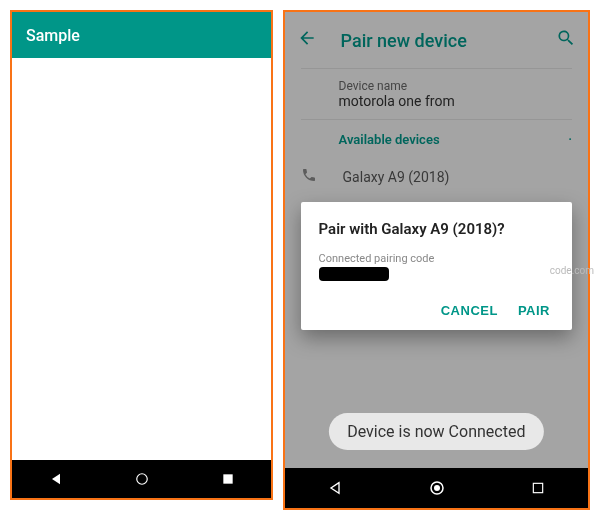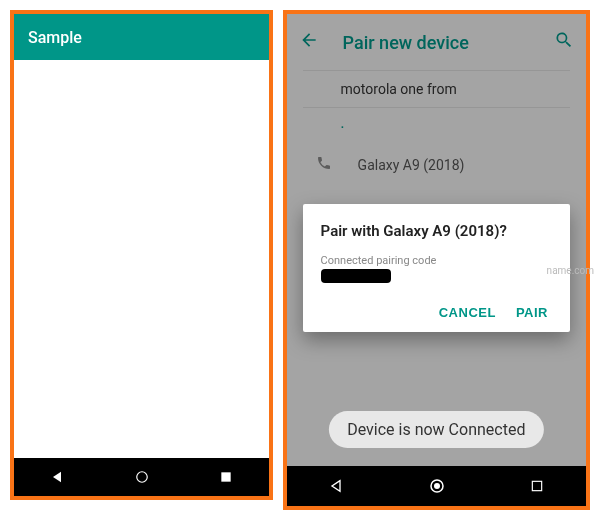--- a/index.html
+++ b/index.html
@@ -6,21 +6,21 @@
     body {
       font-family: Roboto, -apple-system, Helvetica, Arial, sans-serif;
       background: #fff;
       width: 600px;
       height: 524px;
       display: flex;
       gap: 10px;
       padding: 10px;
     }
     .phone-frame {
-      border: 4px solid #f97316;
+      border: 2px solid #f97316;
       background: #fff;
       display: flex;
       flex-direction: column;
       position: relative;
       overflow: hidden;
     }
     .phone-left {
       width: 275px;
       height: 490px;
     }
@@ -98,21 +98,21 @@
       align-items: center;
       padding: 12px 16px;
       font-size: 13px;
       color: #009688;
       font-weight: 600;
     }
     .avail-row span:first-child { margin-left: 38px; flex: 1; }
     .device-row {
       display: flex;
       align-items: center;
-      padding: 8px 29px;
+      padding: 8px 16px;
       gap: 26px;
     }
     .dev-name { color: #555; font-size: 14px; }
     .dev-sub { color: #999; font-size: 11px; }
     .divider {
       border: none;
       border-top: 1px solid #ddd;
       margin: 0 16px;
     }
     
@@ -226,24 +226,26 @@
       </span>
       <span class="settings-title">Pair new device</span>
       <span class="search-ic">
         <svg width="20" height="20" viewBox="0 0 24 24" fill="#009688">
             <path d="M15.5 14h-.8l-.3-.3a6.5 6.5 0 10-.7.7l.3.3v.8l5 5 1.5-1.5-5-5zM9.5 14a4.5 4.5 0 110-9 4.5 4.5 0 010 9z"></path>
           </svg>
       </span>
     </div>
     <hr class="divider">
     <div class="section">
+      <div class="section-label">Device name</div>
       <div class="section-value">motorola one from</div>
     </div>
     <hr class="divider">
     <div class="avail-row">
+      <span>Available devices</span>
       <span>·</span>
     </div>
     <div class="device-row">
       <span>
         <svg width="16" height="16" viewBox="0 0 24 24" fill="#888">
             <path d="M6.6 10.8a15 15 0 006.6 6.6l2.2-2.2c.3-.3.7-.4 1-.2 1.2.4 2.4.6 3.6.6.6 0 1 .4 1 1V20c0 .6-.4 1-1 1C10.6 21 3 13.4 3 4c0-.6.4-1 1-1h3.4c.6 0 1 .4 1 1 0 1.2.2 2.4.6 3.6.1.3 0 .7-.2 1l-2.2 2.2z"></path>
           </svg>
       </span>
       <div>
         <div class="dev-name">Galaxy A9 (2018)</div>
@@ -273,13 +275,13 @@
         <circle cx="12" cy="12" r="8" fill="none" stroke="#fff" stroke-width="2"></circle>
         <circle cx="12" cy="12" r="4" fill="#fff"></circle>
       </svg>
     <svg class="nav-icon" width="14" height="14" viewBox="0 0 24 24">
         <rect x="4" y="4" width="16" height="16" fill="none" stroke="#fff" stroke-width="2"></rect>
       </svg>
   </div>
 
 </div>
 
-<div class="watermark">name.com</div>
+<div class="watermark">code.com</div>
 
 </body></html>

